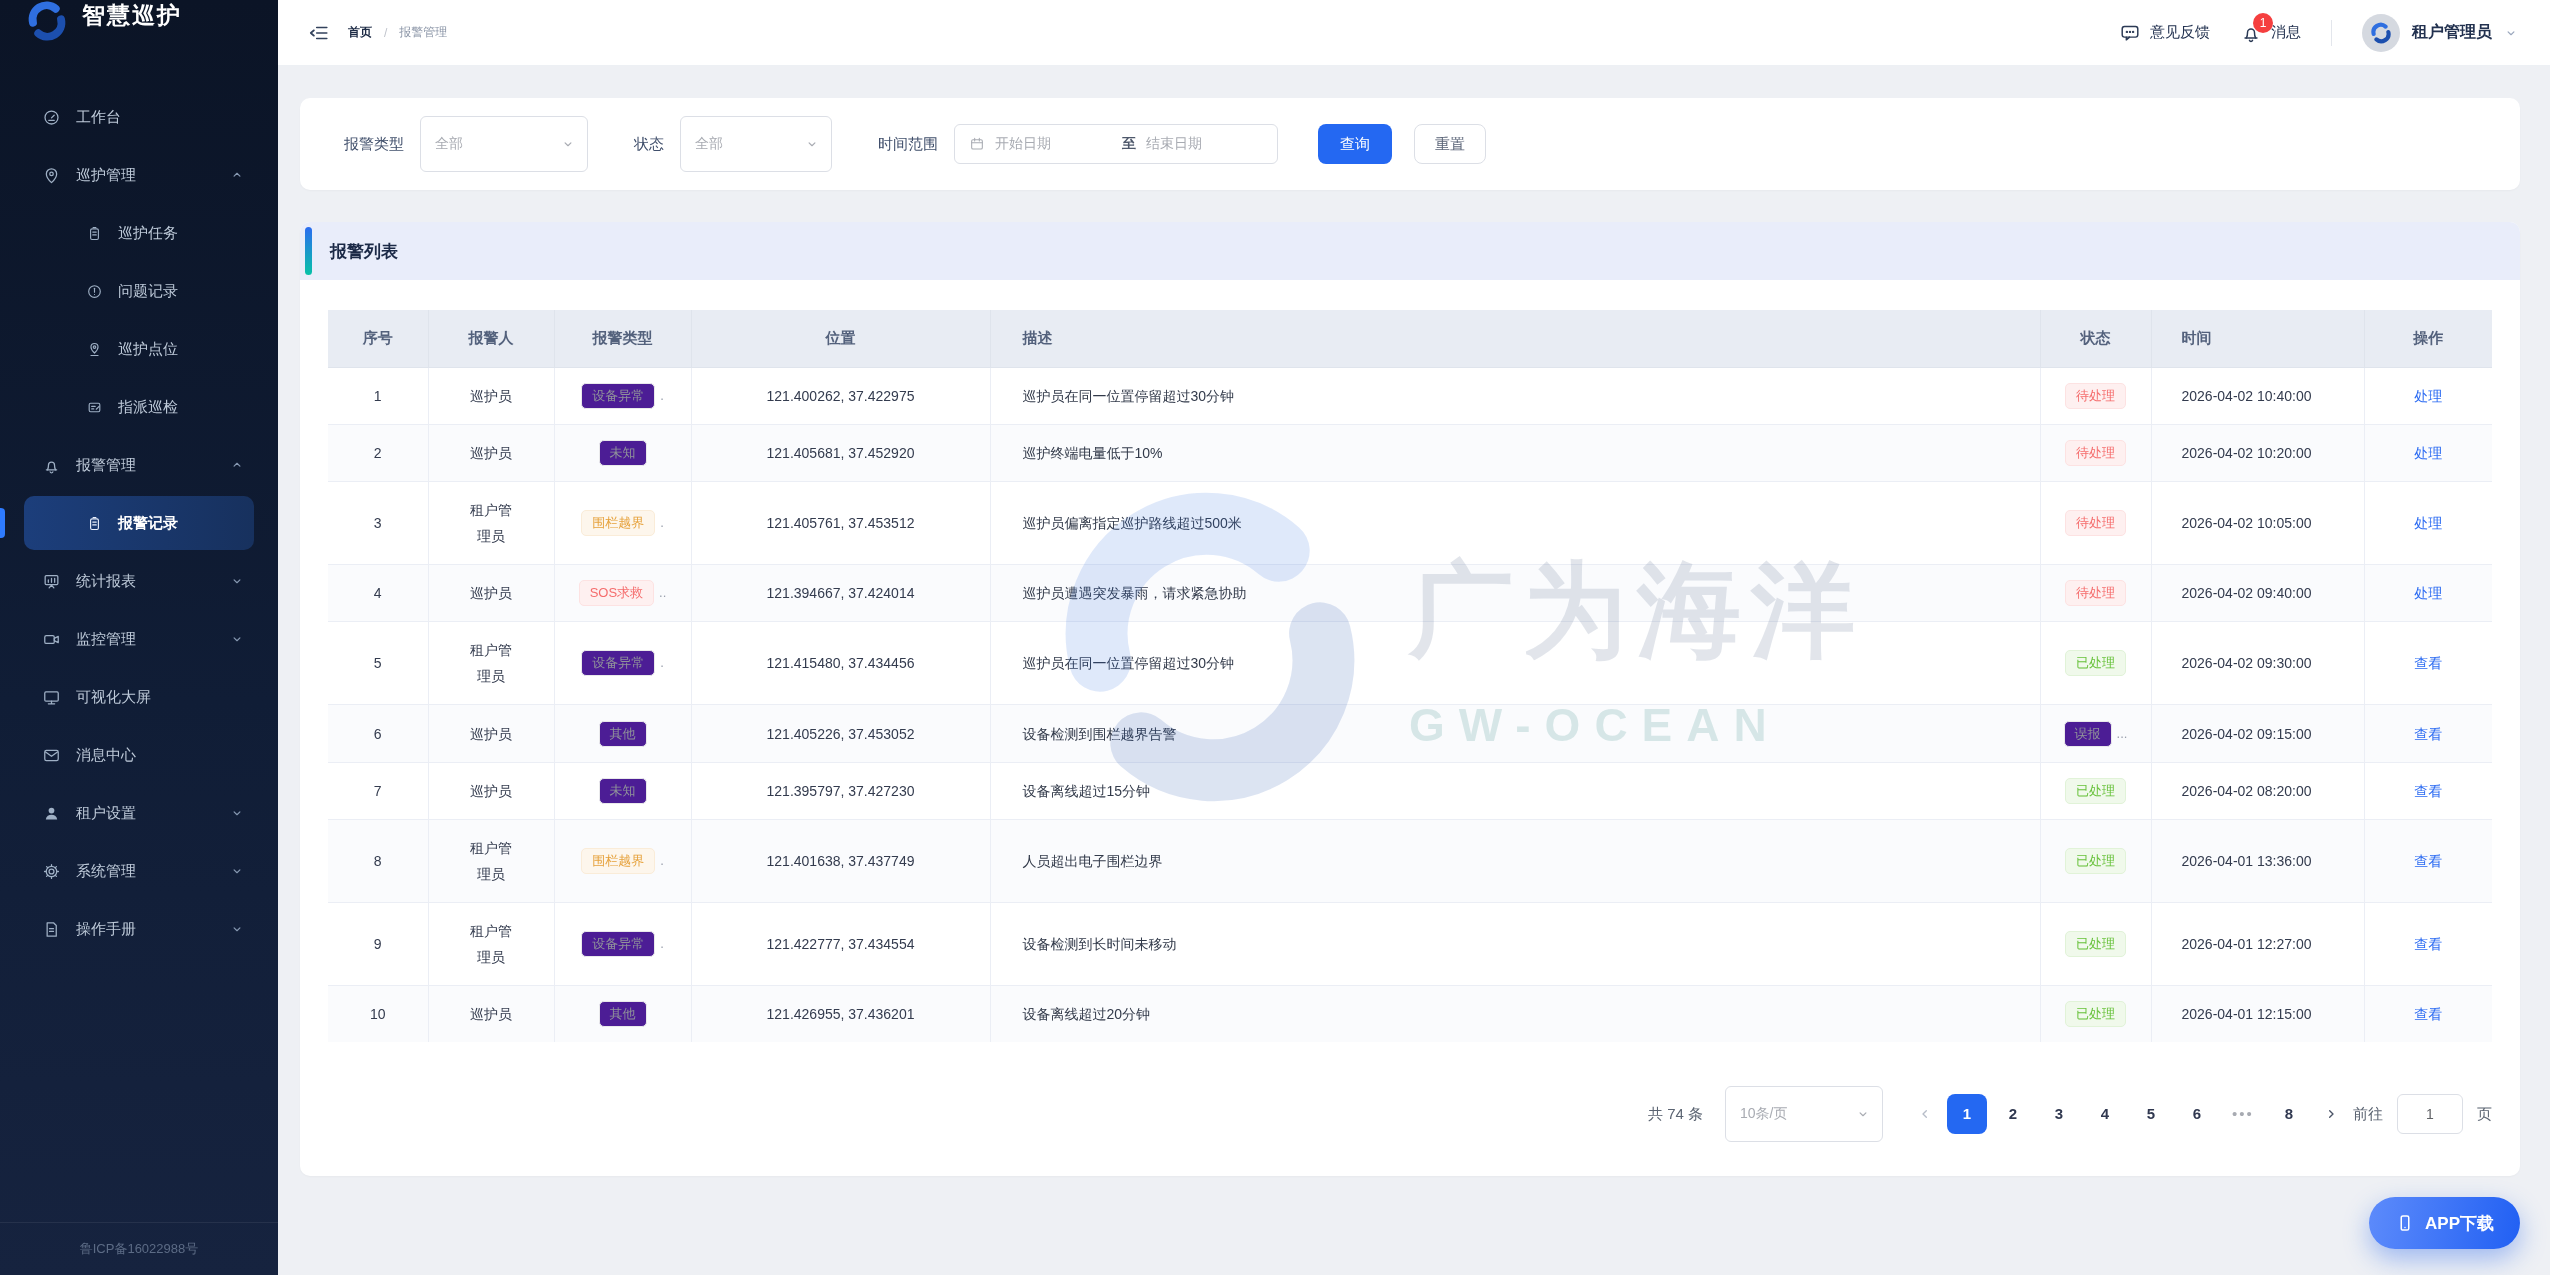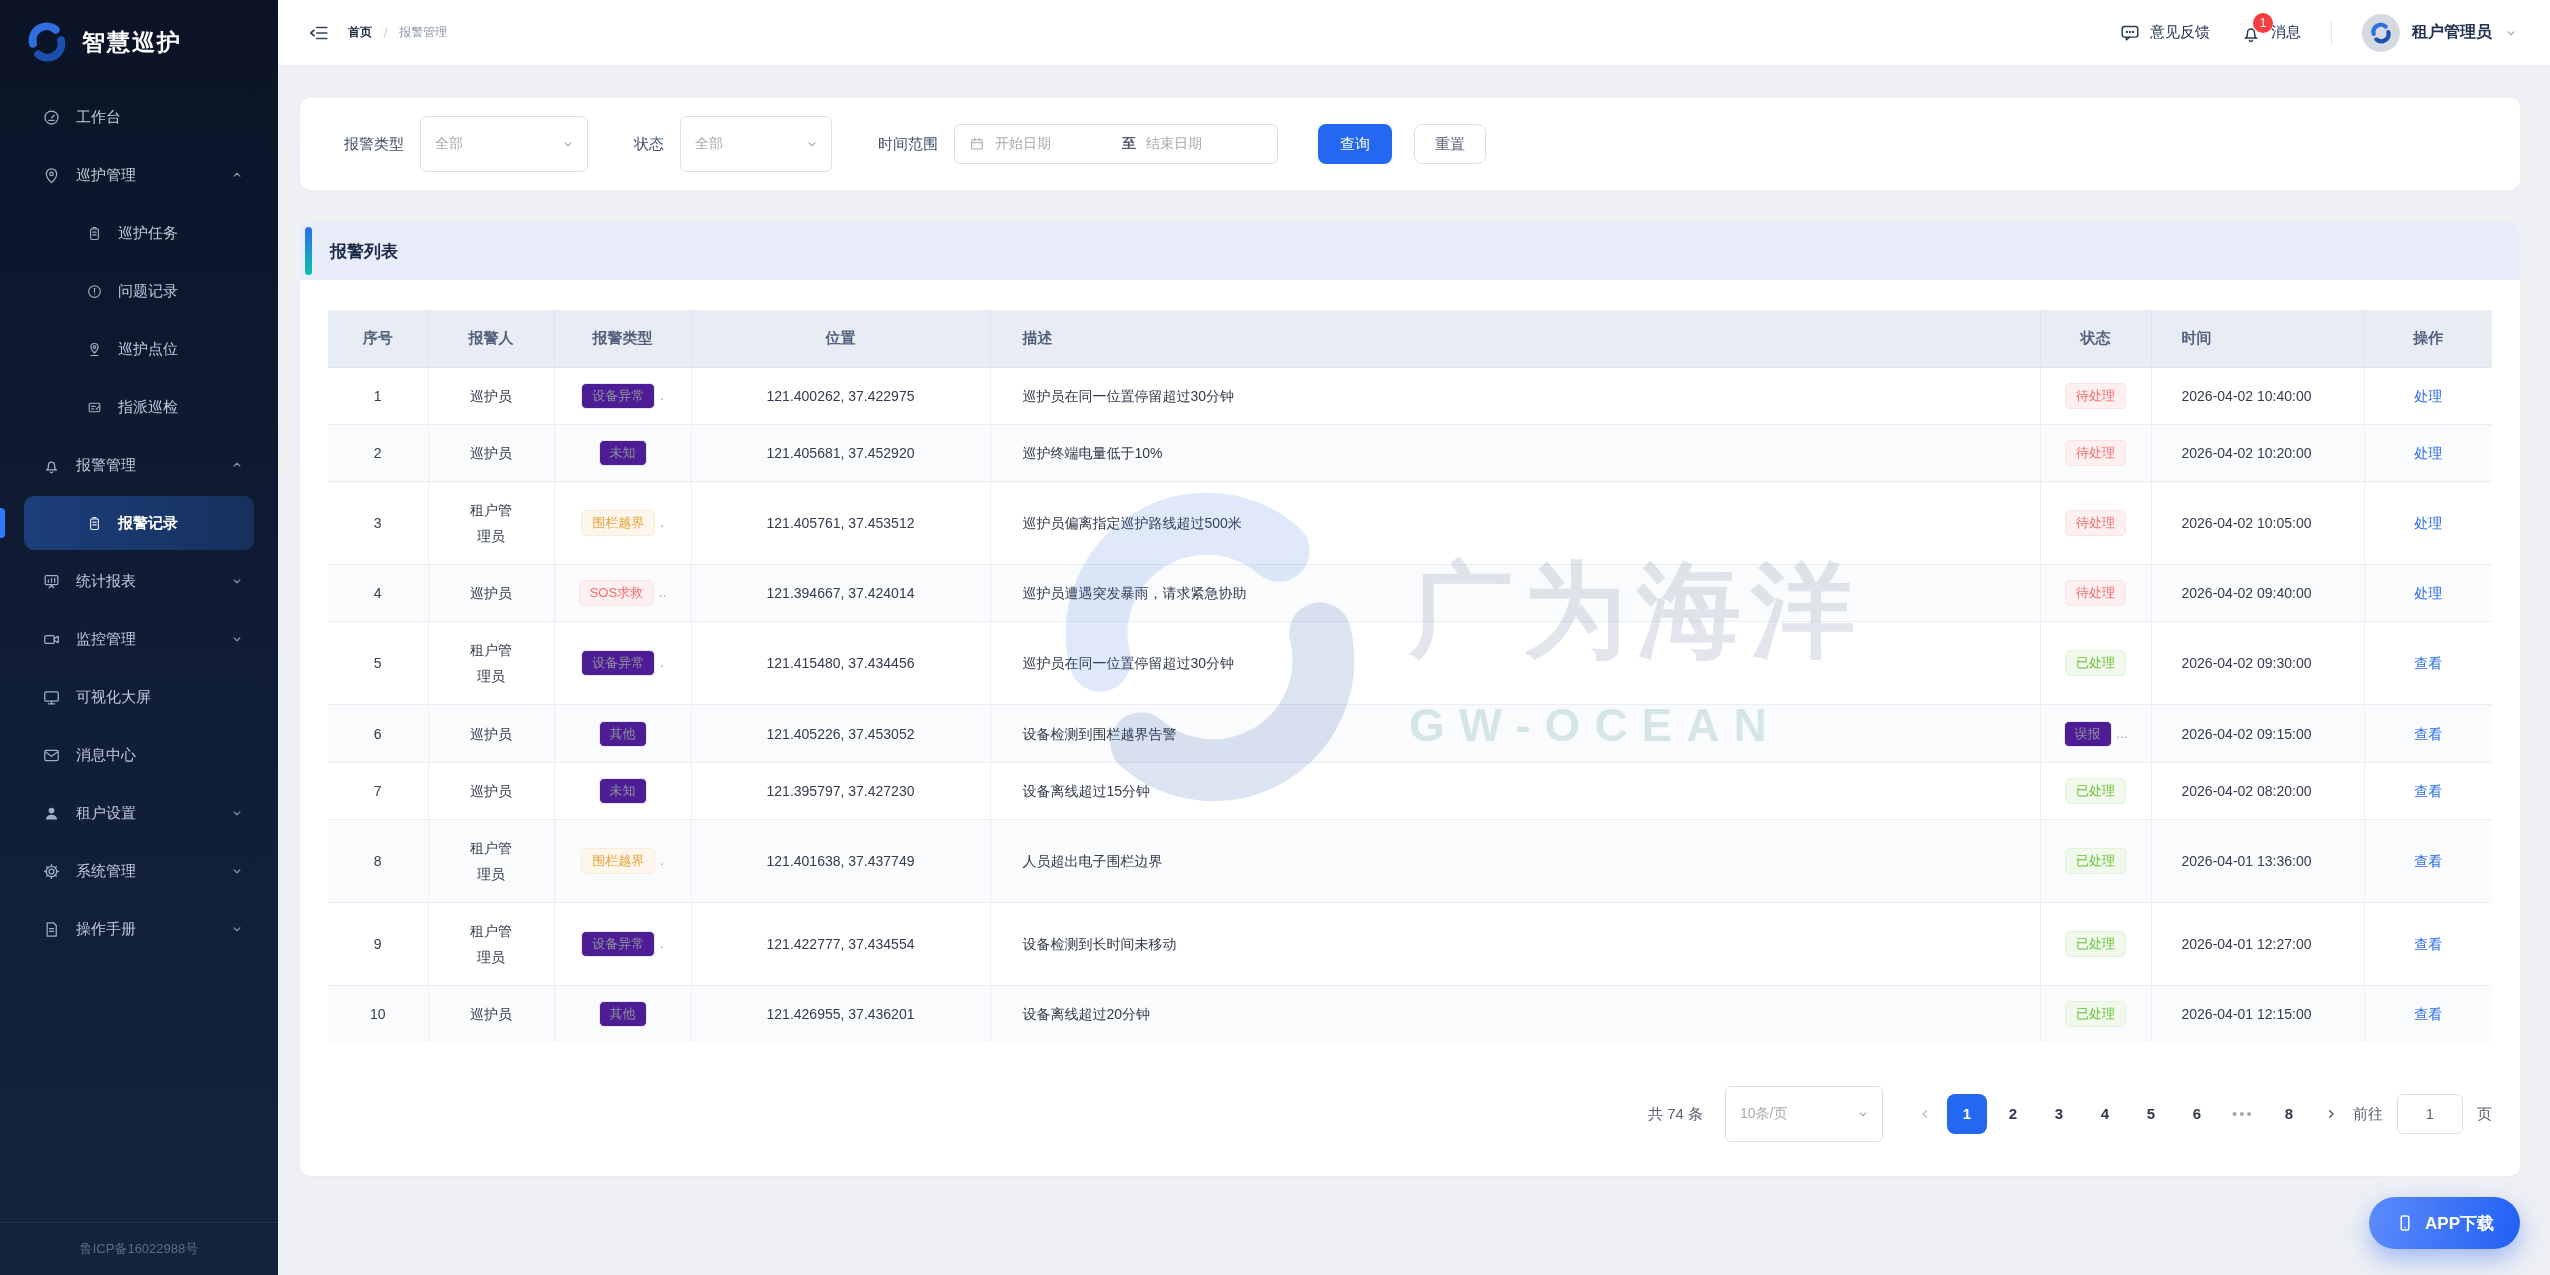--- a/index.html
+++ b/index.html
@@ -9,21 +9,21 @@
   }
   *{box-sizing:border-box;margin:0;padding:0}
   html,body{width:2550px;height:1275px;overflow:hidden}
   body{background:#eef0f4;font-family:"Liberation Sans","DejaVu Sans",sans-serif;position:relative}
   svg{display:block}
   .defs{position:absolute;width:0;height:0;overflow:hidden}
 
   
   .sidebar{position:absolute;left:0;top:0;bottom:0;width:278px;
     background:linear-gradient(180deg,var(--sidebar-bg1) 0%,#101d36 55%,var(--sidebar-bg2) 100%);z-index:5}
-  .brand{height:84px;display:flex;align-items:center;gap:14px;padding:0 0 0 26px}
+  .brand{height:84px;display:flex;gap:14px;padding:0 0 0 26px}
   .brand-logo{width:42px;height:42px}
   .brand-name{color:#fff;font-size:23px;font-weight:700;letter-spacing:2px}
   .menu{padding-top:4px}
   .side-item{height:58px;display:flex;align-items:center;gap:15px;padding-left:42px;
     color:#becad9;font-size:15px;cursor:pointer;position:relative}
   .side-item .s-icon{width:19px;height:19px;color:#9fb0c5;flex:none}
   .side-item.sub{padding-left:86px}
   .side-item.sub .s-icon{width:17px;height:17px}
   .chev{width:14px;height:14px;margin-left:auto;margin-right:34px;color:#8799b2}
   .chev.up{transform:rotate(180deg)}

